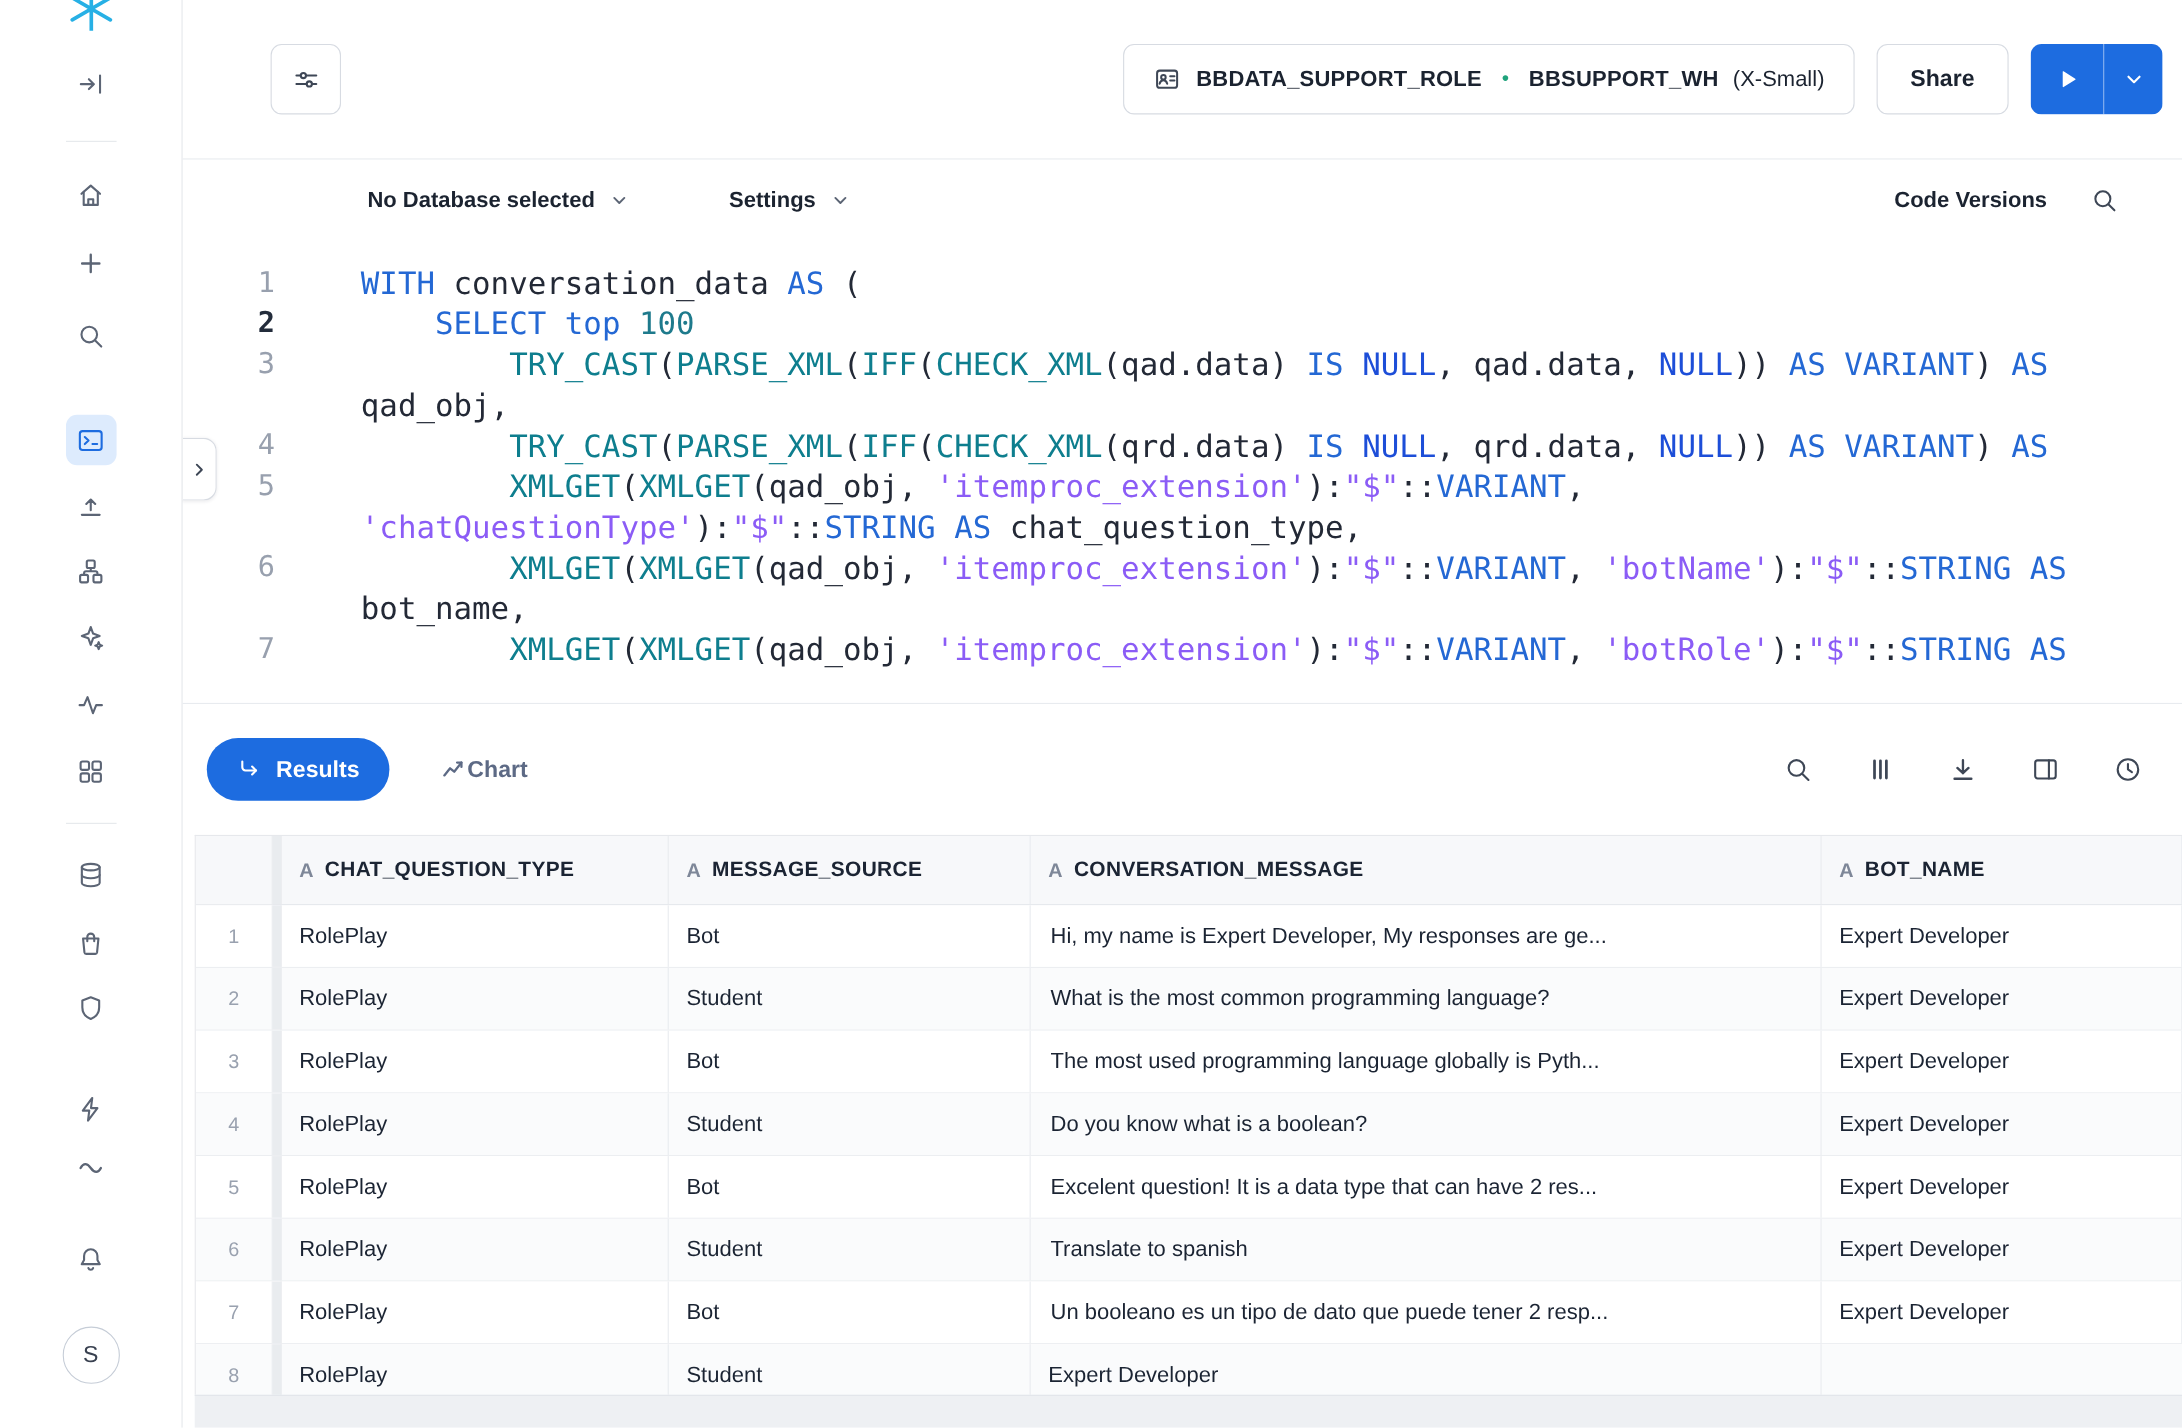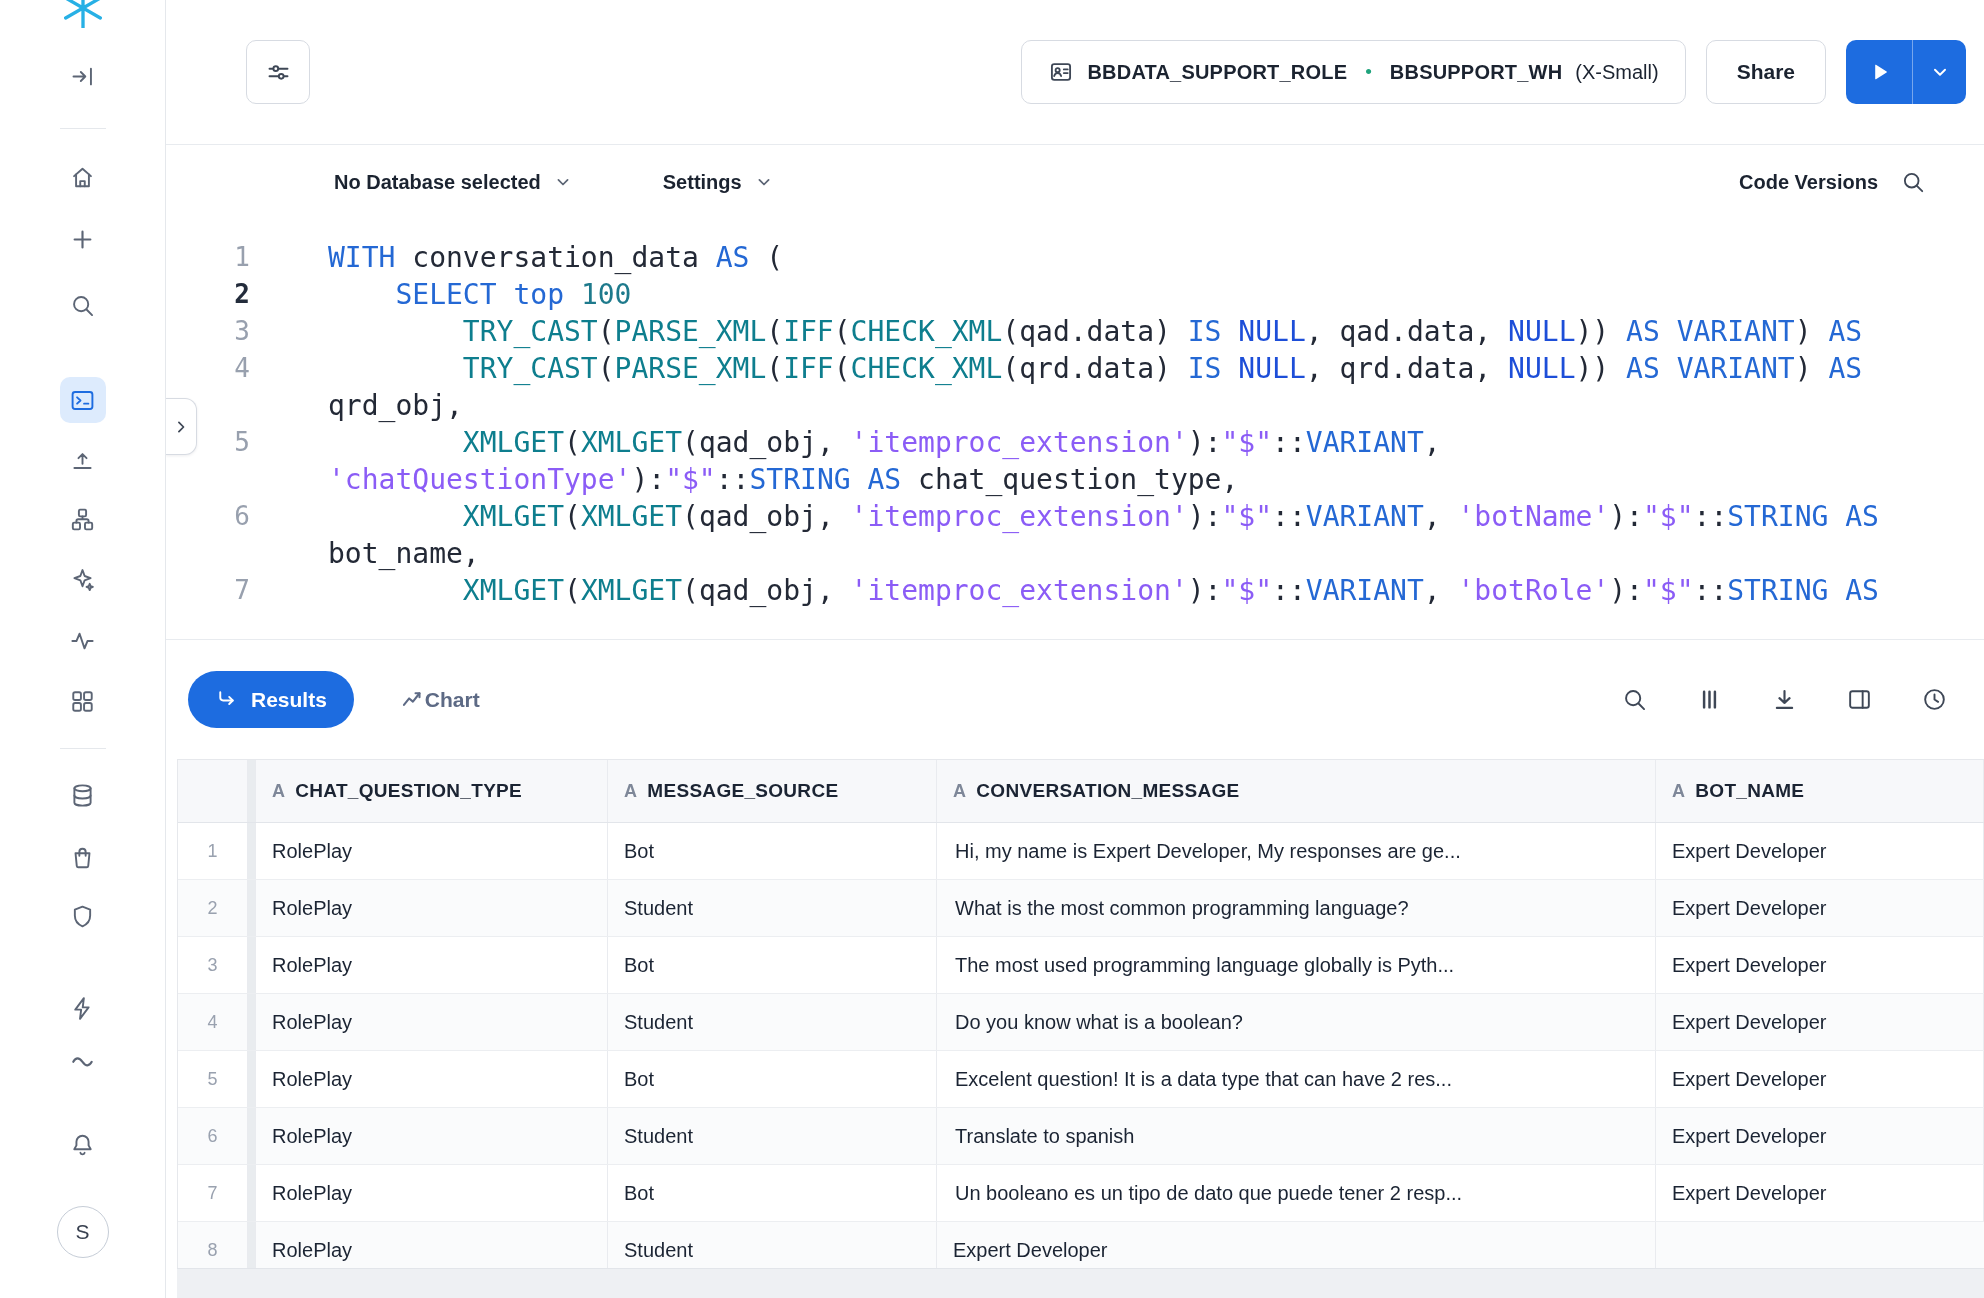--- a/index.html
+++ b/index.html
@@ -50,21 +50,21 @@
   .run-play svg { width:24px; height:24px; }
   .run-caret svg { width:22px; height:22px; }
 
   .editor-header { height:74px; flex-shrink:0; display:flex; align-items:center;
     padding:0 58px 0 168px; }
   .dd { display:flex; align-items:center; gap:12px; font-size:20px; font-weight:700;
     color:#1b2330; cursor:pointer; }
   .dd .dd-chevron { color:#5c6575; display:flex; }
   .dd .dd-chevron svg { width:20px; height:20px; }
   .dd + .dd { margin-left:90px; }
-  .eh-right { margin-left:auto; display:flex; align-items:center; gap:22px; }
+  .eh-right { margin-left:auto; display:flex; align-items:center; gap:39px; }
   .code-versions { font-size:20px; font-weight:700; cursor:pointer; }
   .eh-search { color:#3e4756; cursor:pointer; display:flex; }
   .eh-search svg { width:26px; height:26px; }
 
   
   .editor { height:420px; flex-shrink:0; position:relative; overflow:hidden; padding-top:20px; }
   .code-row { display:flex; height:37px; line-height:37px; white-space:pre;
     font-family:"DejaVu Sans Mono", monospace; font-size:28px; }
   .gutter { width:120px; flex-shrink:0; text-align:right; padding-right:36px;
     color:#98a0ae; font-size:26px; }
@@ -331,22 +331,22 @@
             </svg>
           </span>
       </div>
     </div>
 
     <div class="editor">
       <div id="code-lines">
           <div class="code-row"><span class="gutter">1</span><span class="code-text"><span class="tk-k">WITH</span><span class="tk-p"> conversation_data </span><span class="tk-k">AS</span><span class="tk-p"> (</span></span></div>
           <div class="code-row"><span class="gutter active-line">2</span><span class="code-text"><span class="tk-p">    </span><span class="tk-k">SELECT</span><span class="tk-p"> </span><span class="tk-k">top</span><span class="tk-p"> </span><span class="tk-n">100</span></span></div>
           <div class="code-row"><span class="gutter">3</span><span class="code-text"><span class="tk-p">        </span><span class="tk-f">TRY_CAST</span><span class="tk-p">(</span><span class="tk-f">PARSE_XML</span><span class="tk-p">(</span><span class="tk-f">IFF</span><span class="tk-p">(</span><span class="tk-f">CHECK_XML</span><span class="tk-p">(qad.data) </span><span class="tk-k">IS</span><span class="tk-p"> </span><span class="tk-u">NULL</span><span class="tk-p">, qad.data, </span><span class="tk-u">NULL</span><span class="tk-p">)) </span><span class="tk-k">AS</span><span class="tk-p"> </span><span class="tk-k">VARIANT</span><span class="tk-p">) </span><span class="tk-k">AS</span></span></div>
+          <div class="code-row"><span class="gutter"></span><span class="code-text"><span class="tk-p">qad_obj,</span></span></div>
           <div class="code-row"><span class="gutter">4</span><span class="code-text"><span class="tk-p">        </span><span class="tk-f">TRY_CAST</span><span class="tk-p">(</span><span class="tk-f">PARSE_XML</span><span class="tk-p">(</span><span class="tk-f">IFF</span><span class="tk-p">(</span><span class="tk-f">CHECK_XML</span><span class="tk-p">(qrd.data) </span><span class="tk-k">IS</span><span class="tk-p"> </span><span class="tk-u">NULL</span><span class="tk-p">, qrd.data, </span><span class="tk-u">NULL</span><span class="tk-p">)) </span><span class="tk-k">AS</span><span class="tk-p"> </span><span class="tk-k">VARIANT</span><span class="tk-p">) </span><span class="tk-k">AS</span></span></div>
-          <div class="code-row"><span class="gutter"></span><span class="code-text"><span class="tk-p">qrd_obj,</span></span></div>
           <div class="code-row"><span class="gutter">5</span><span class="code-text"><span class="tk-p">        </span><span class="tk-f">XMLGET</span><span class="tk-p">(</span><span class="tk-f">XMLGET</span><span class="tk-p">(qad_obj, </span><span class="tk-s">'itemproc_extension'</span><span class="tk-p">):</span><span class="tk-s">"$"</span><span class="tk-p">::</span><span class="tk-k">VARIANT</span><span class="tk-p">,</span></span></div>
           <div class="code-row"><span class="gutter"></span><span class="code-text"><span class="tk-s">'chatQuestionType'</span><span class="tk-p">):</span><span class="tk-s">"$"</span><span class="tk-p">::</span><span class="tk-k">STRING</span><span class="tk-p"> </span><span class="tk-k">AS</span><span class="tk-p"> chat_question_type,</span></span></div>
           <div class="code-row"><span class="gutter">6</span><span class="code-text"><span class="tk-p">        </span><span class="tk-f">XMLGET</span><span class="tk-p">(</span><span class="tk-f">XMLGET</span><span class="tk-p">(qad_obj, </span><span class="tk-s">'itemproc_extension'</span><span class="tk-p">):</span><span class="tk-s">"$"</span><span class="tk-p">::</span><span class="tk-k">VARIANT</span><span class="tk-p">, </span><span class="tk-s">'botName'</span><span class="tk-p">):</span><span class="tk-s">"$"</span><span class="tk-p">::</span><span class="tk-k">STRING</span><span class="tk-p"> </span><span class="tk-k">AS</span></span></div>
           <div class="code-row"><span class="gutter"></span><span class="code-text"><span class="tk-p">bot_name,</span></span></div>
           <div class="code-row"><span class="gutter">7</span><span class="code-text"><span class="tk-p">        </span><span class="tk-f">XMLGET</span><span class="tk-p">(</span><span class="tk-f">XMLGET</span><span class="tk-p">(qad_obj, </span><span class="tk-s">'itemproc_extension'</span><span class="tk-p">):</span><span class="tk-s">"$"</span><span class="tk-p">::</span><span class="tk-k">VARIANT</span><span class="tk-p">, </span><span class="tk-s">'botRole'</span><span class="tk-p">):</span><span class="tk-s">"$"</span><span class="tk-p">::</span><span class="tk-k">STRING</span><span class="tk-p"> </span><span class="tk-k">AS</span></span></div>
         </div>
       <div class="expand-tab">
         <span style="display:flex">
             <svg viewBox="0 0 24 24" fill="none" stroke="currentColor" stroke-width="1.7" stroke-linecap="round" stroke-linejoin="round">
               <path d="M9.5 6.5l5.5 5.5-5.5 5.5" stroke-width="2.1"></path>

